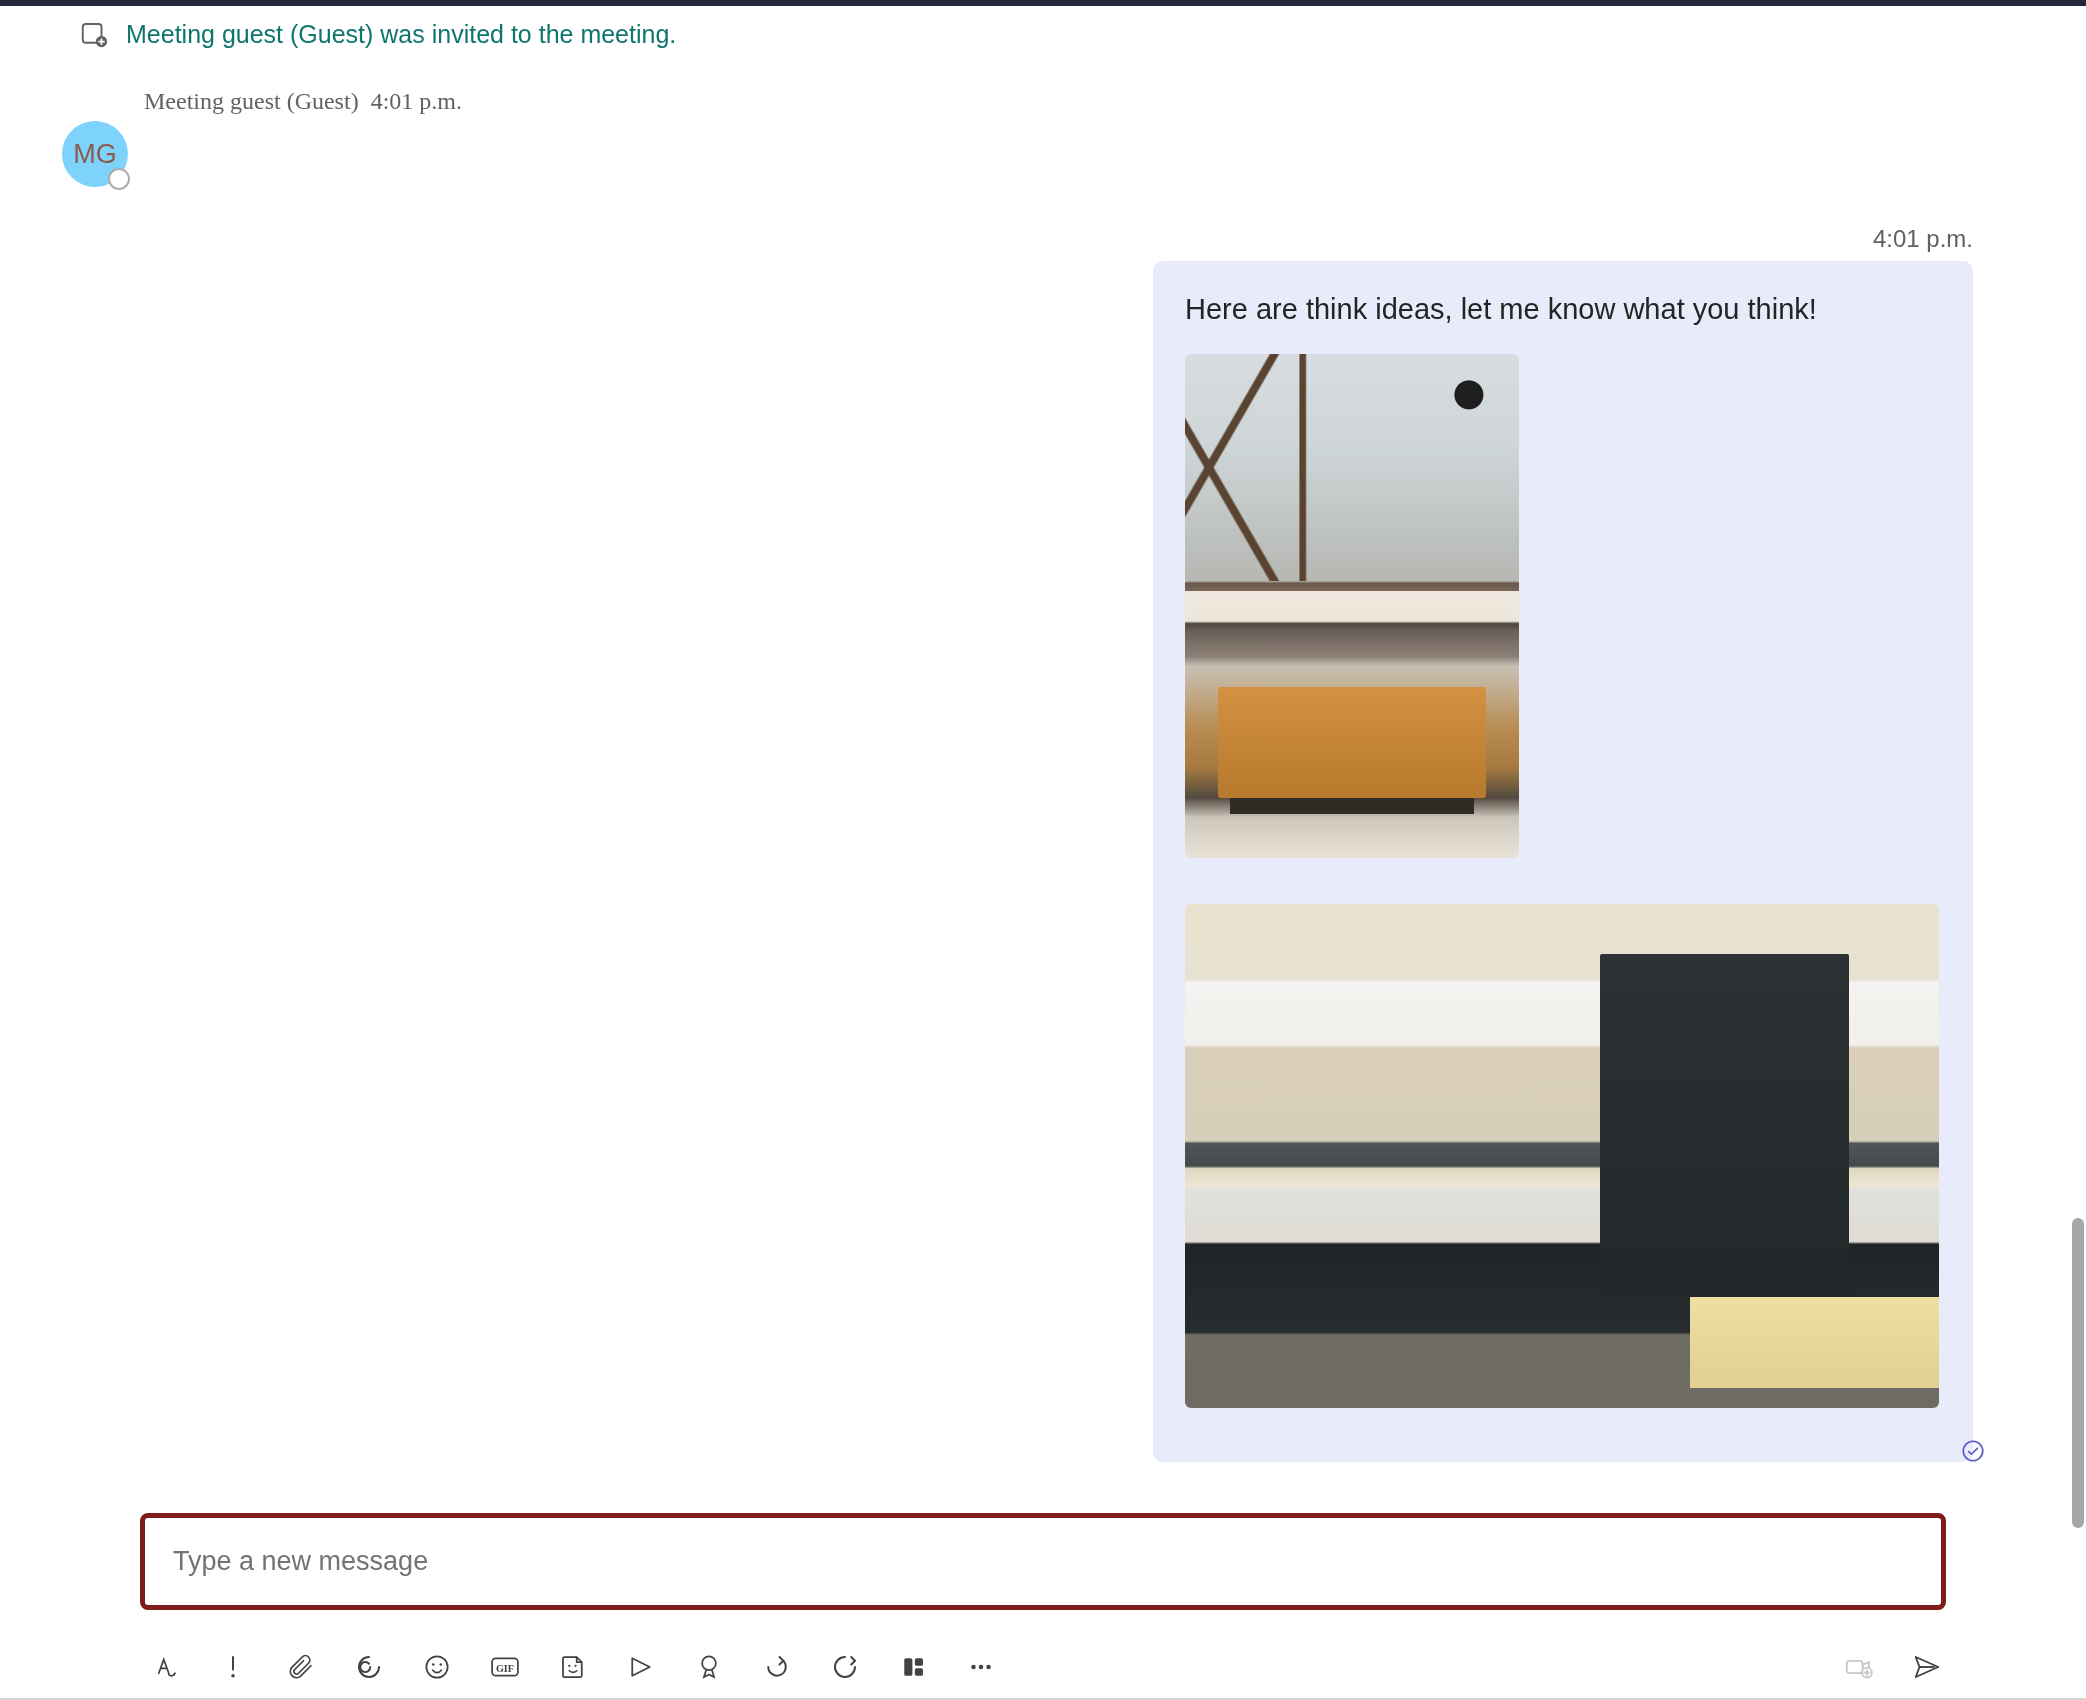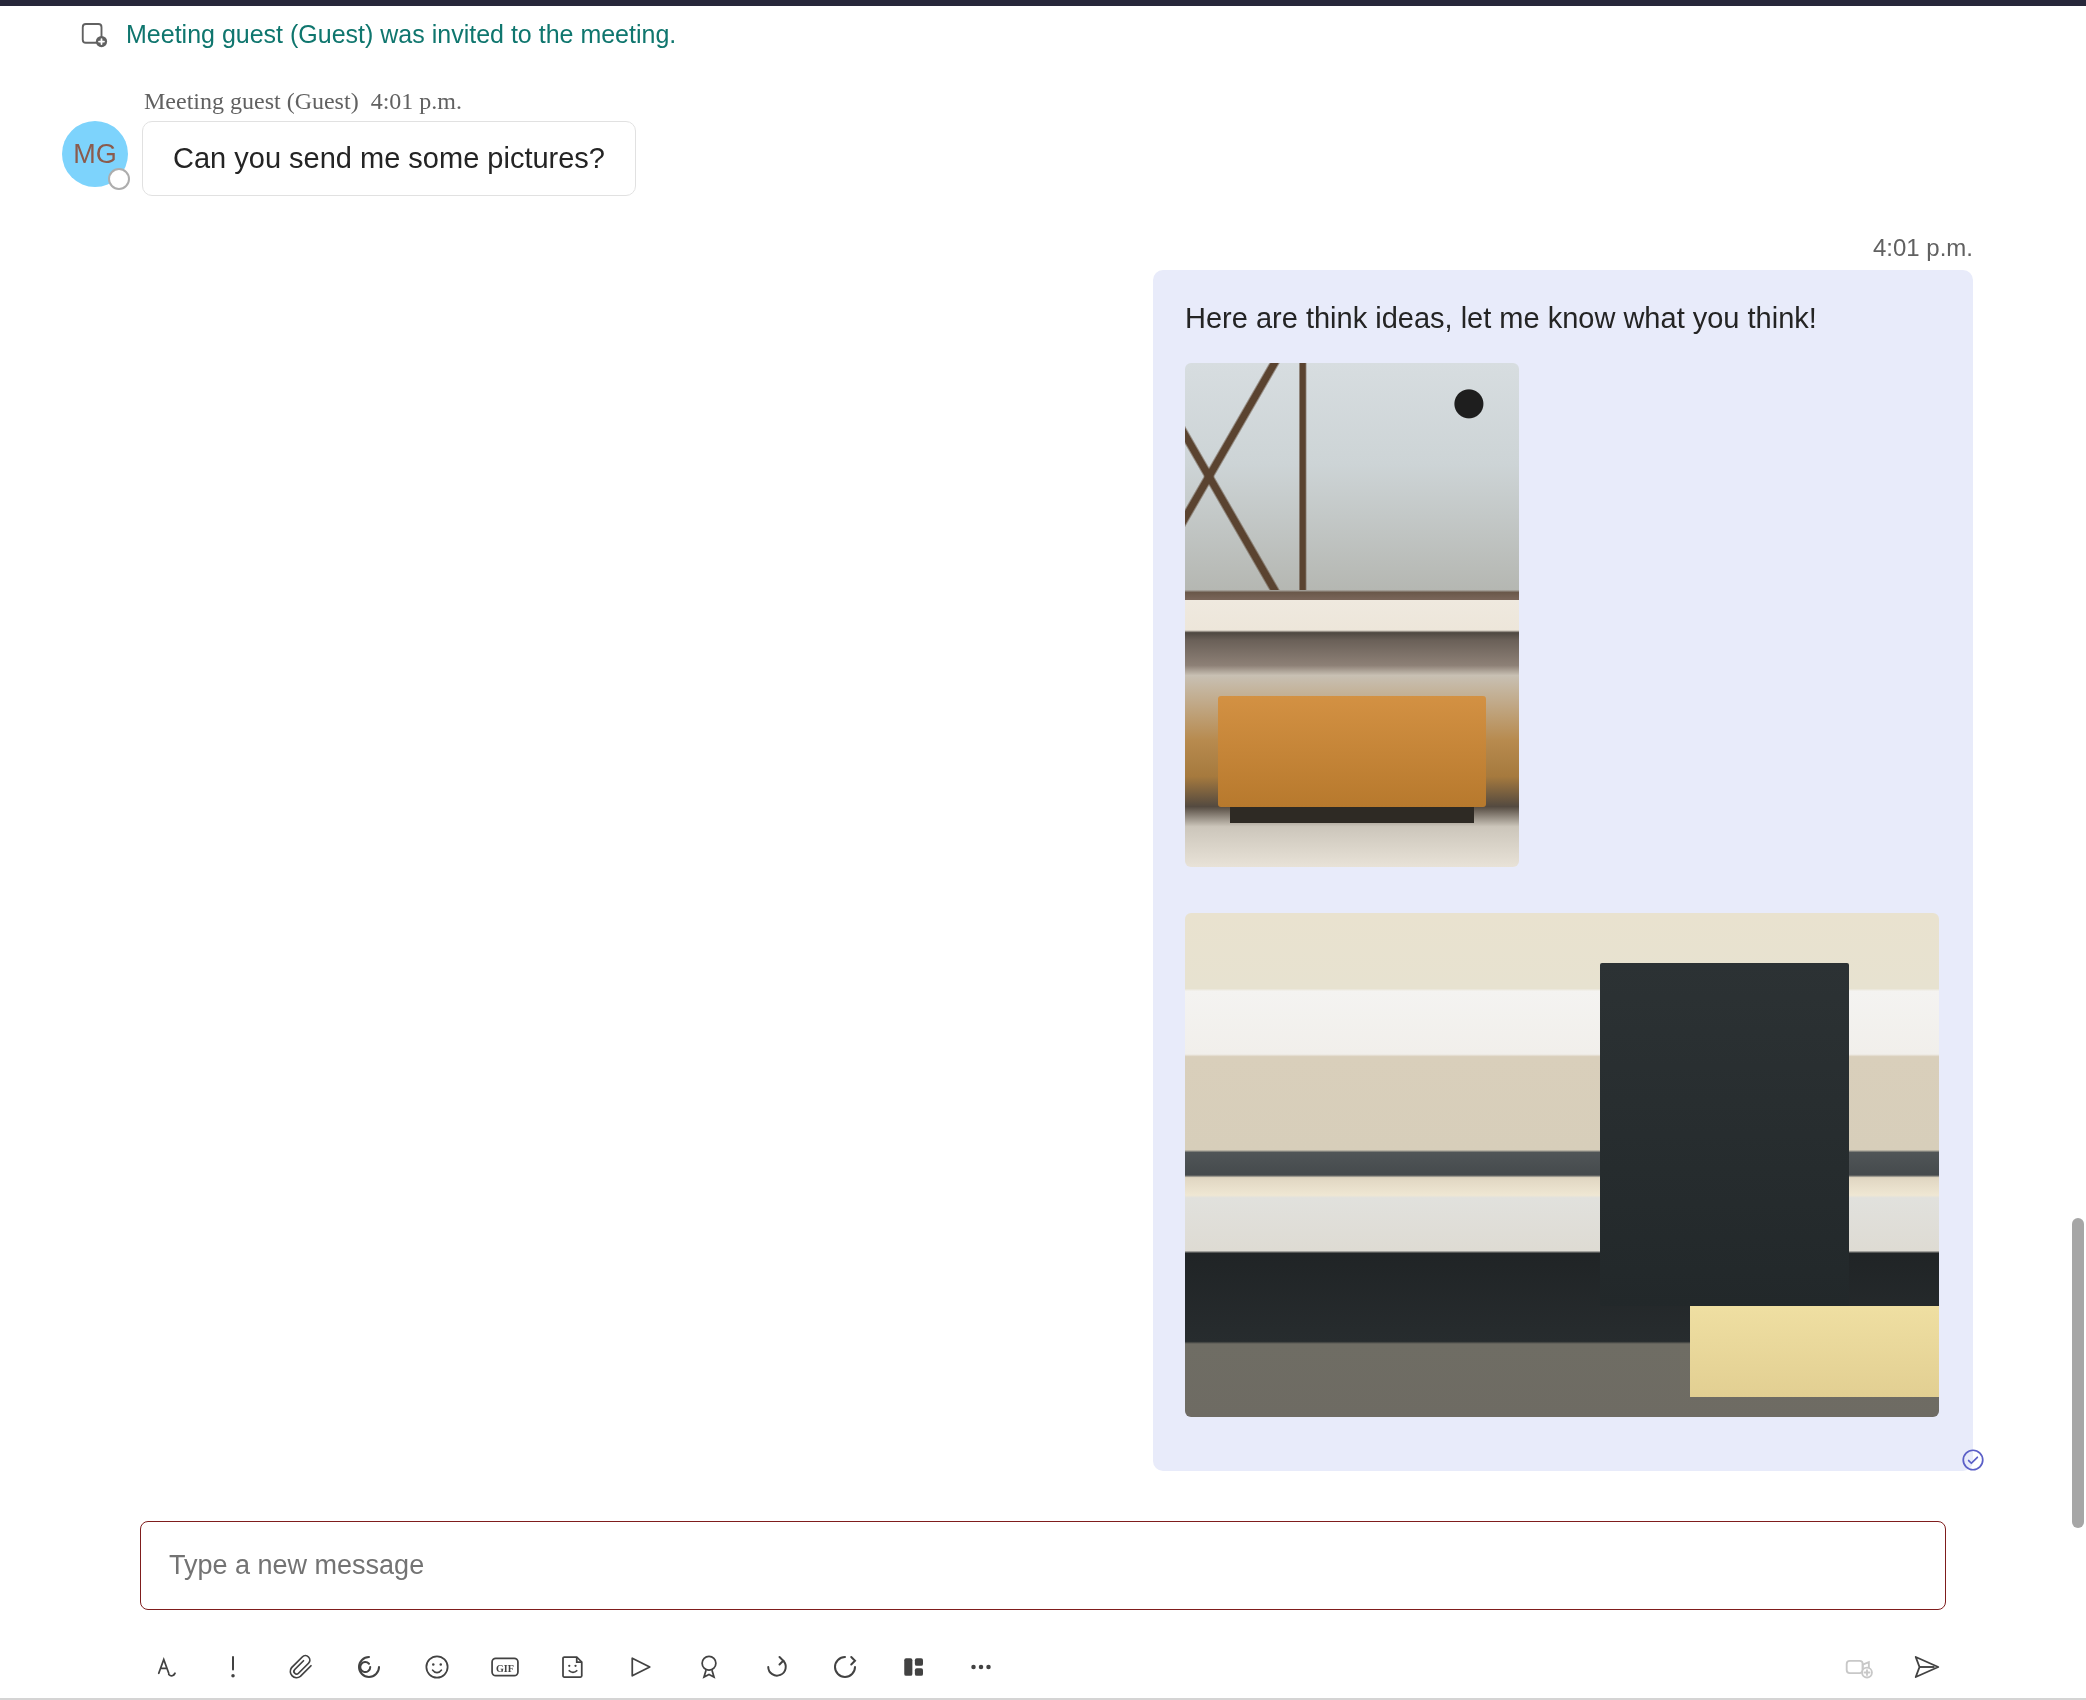--- a/index.html
+++ b/index.html
@@ -183,21 +183,21 @@
       right: 100px;
       bottom: -2px;
     }
 
     .composer-wrap {
       flex-shrink: 0;
       padding: 30px 140px 18px 140px;
     }
     .composer-input {
       width: 100%;
-      border: 1px solid #7f1d1d;
+      border: 5px solid #7f1d1d;
       border-radius: 8px;
       padding: 28px 28px;
       font-size: 27px;
       color: #242424;
       background: #fff;
       outline: none;
     }
     .composer-input::placeholder { color: #737373; }
 
     .composer-toolbar {
@@ -257,23 +257,20 @@
 
     <div class="msg-meta">
       <span class="msg-meta-name">Meeting guest (Guest)</span>
       <span class="msg-meta-time">4:01 p.m.</span>
     </div>
 
     <div class="msg-received">
       <div class="avatar">
         <span>MG</span>
         <span class="presence"></span>
-      </div>
-      <div class="bubble-recv">
-        <span>Can you send me some pictures?</span>
       </div>
     </div>
 
     <div class="msg-sent-meta">
       <span>4:01 p.m.</span>
     </div>
 
     <div class="msg-sent">
       <div class="bubble-sent">
         <div class="bubble-sent-text">Here are think ideas, let me know what you think!</div>

